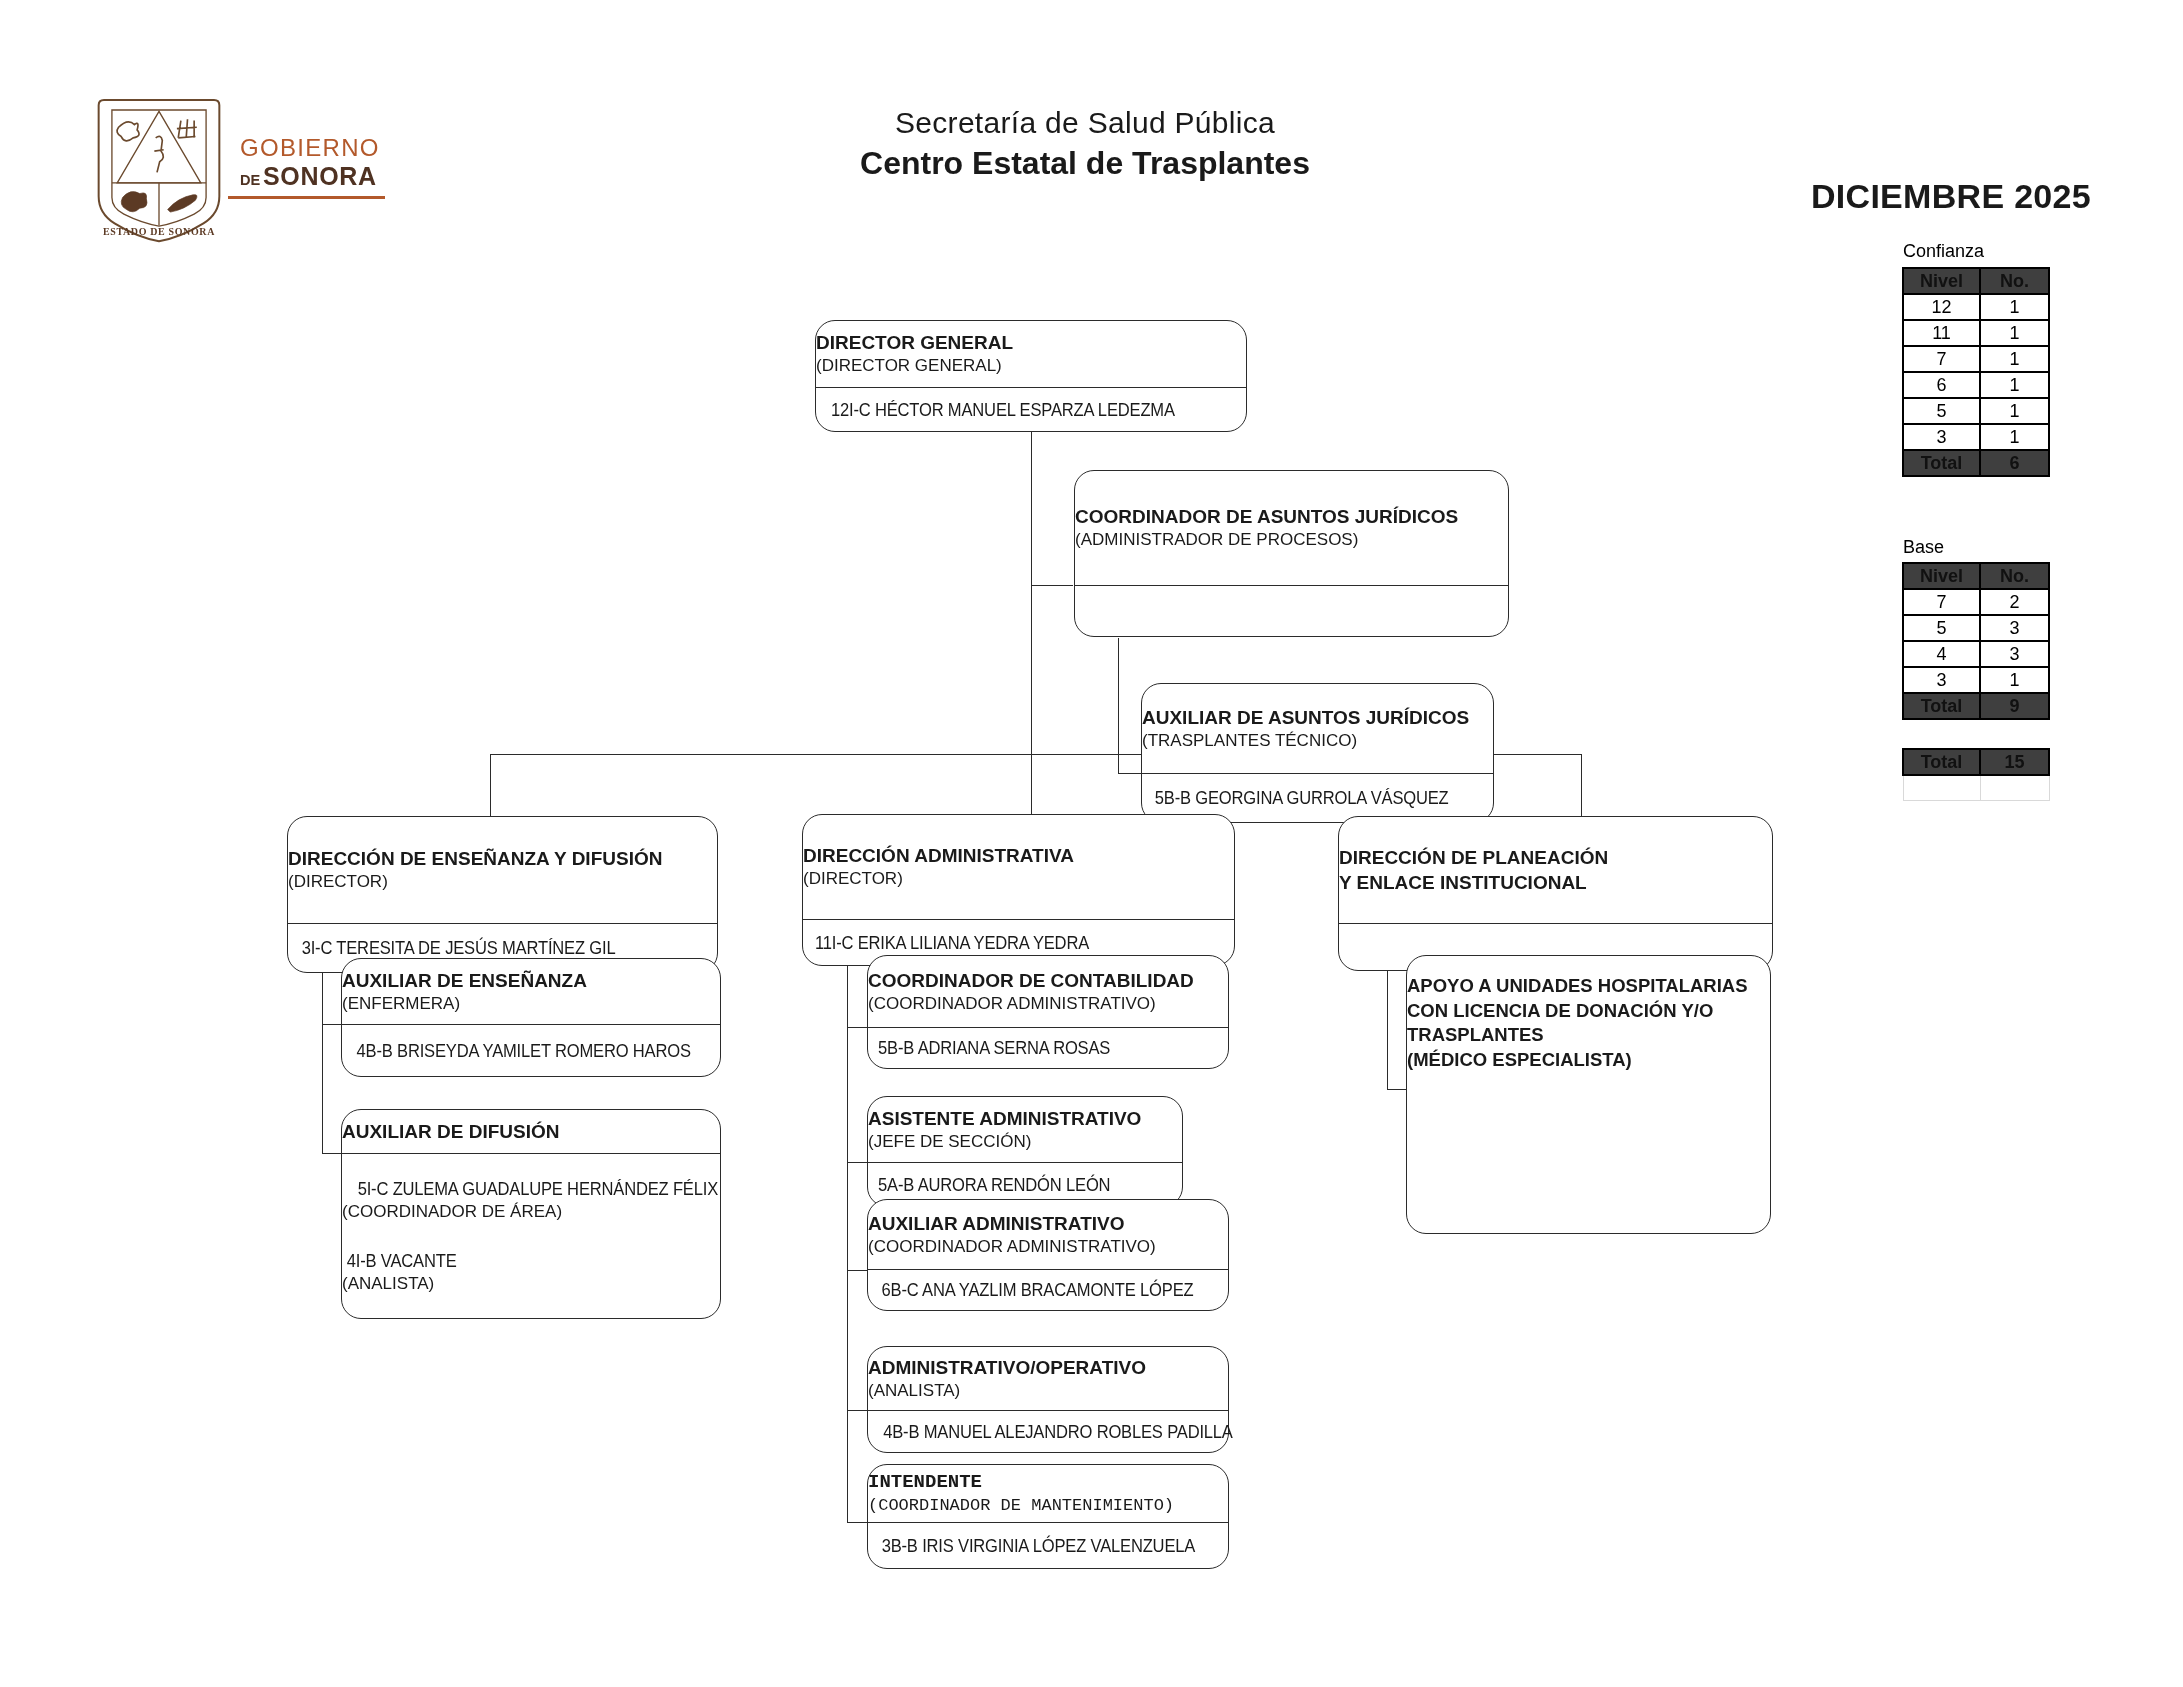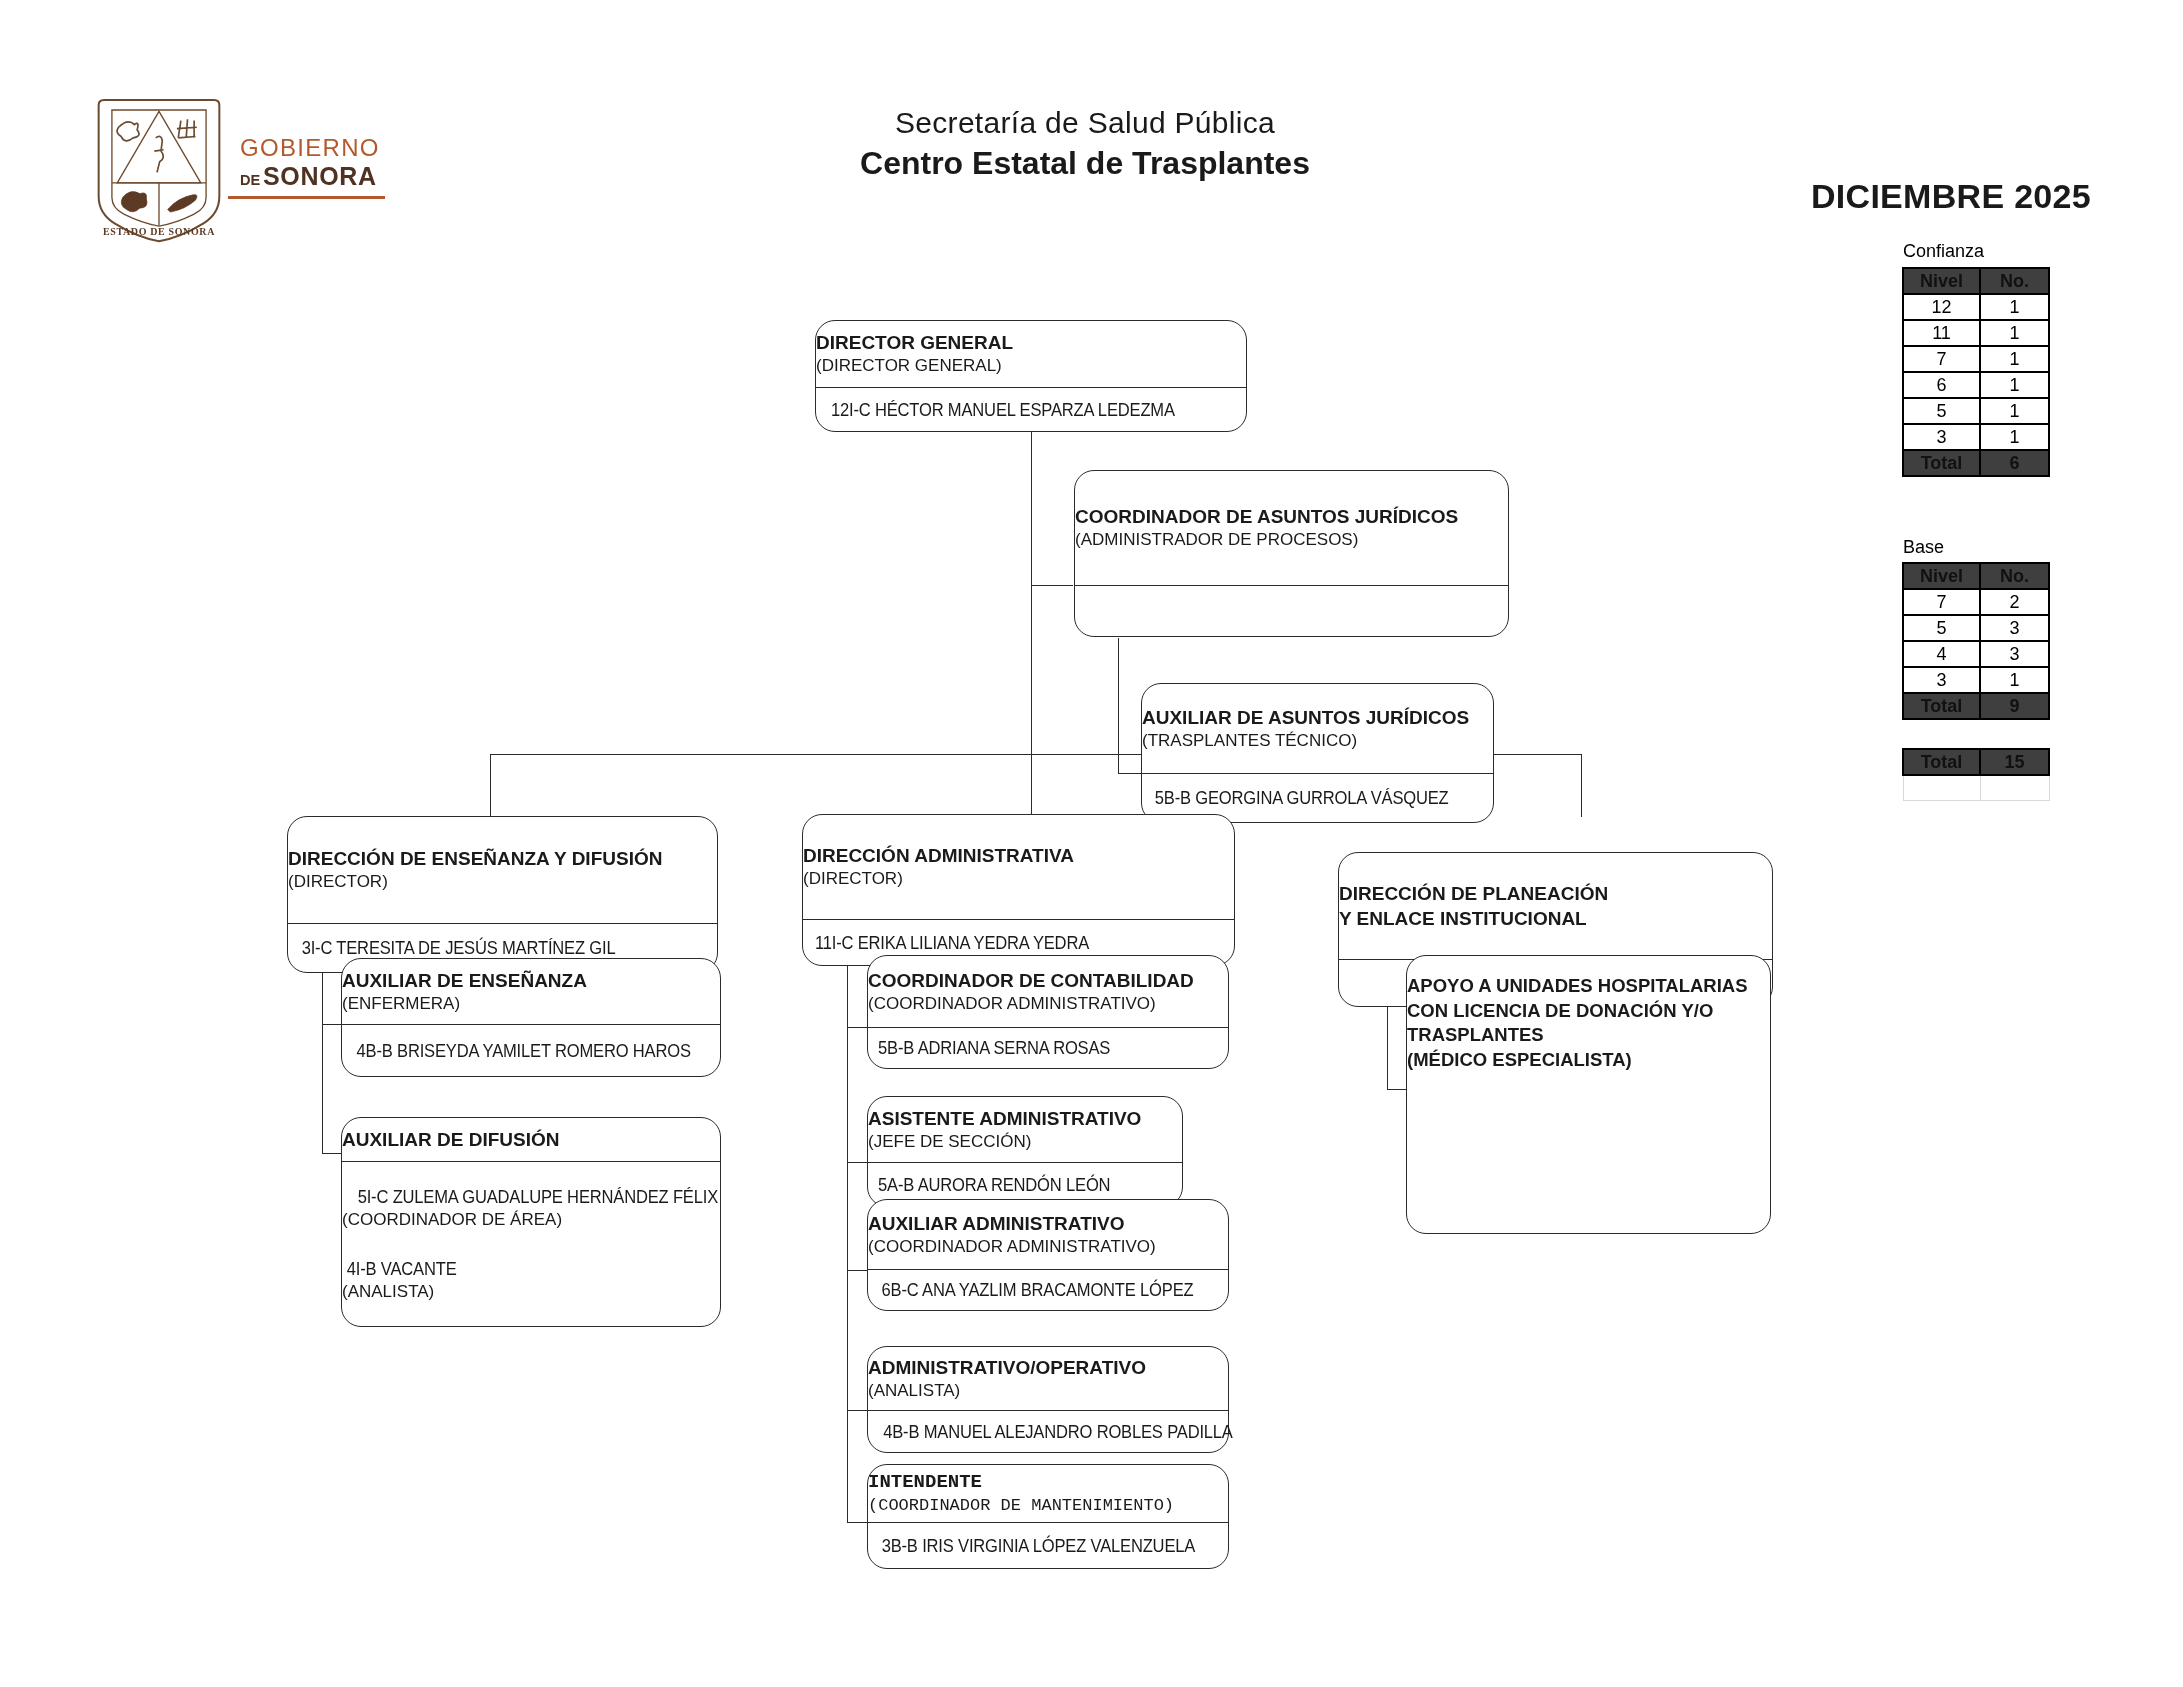--- a/index.html
+++ b/index.html
@@ -144,41 +144,41 @@
   <div class="box" style="left:802px;top:814px;width:433px;height:152px;">
     <div class="sec top" style="height:104px;">
       <div class="t">DIRECCIÓN ADMINISTRATIVA</div>
       <div class="s">(DIRECTOR)</div>
     </div>
     <div class="sec bottom">
       <div class="n">11I-C ERIKA LILIANA YEDRA YEDRA</div>
     </div>
   </div>
 
-  <div class="box" style="left:1338px;top:852px;width:435px;height:155px;">
+  <div class="box" style="left:1338px;top:816px;width:435px;height:155px;">
     <div class="sec top" style="height:106px;">
       <div class="t">DIRECCIÓN DE PLANEACIÓN</div>
       <div class="t">Y ENLACE INSTITUCIONAL</div>
     </div>
     <div class="sec bottom">
       <div class="n"></div>
     </div>
   </div>
 
   <div class="box" style="left:341px;top:958px;width:380px;height:119px;">
     <div class="sec top" style="height:65px;">
       <div class="t">AUXILIAR DE ENSEÑANZA</div>
       <div class="s">(ENFERMERA)</div>
     </div>
     <div class="sec bottom">
       <div class="n">4B-B BRISEYDA YAMILET ROMERO HAROS</div>
     </div>
   </div>
 
-  <div class="box" style="left:341px;top:1109px;width:380px;height:210px;margin-top:8px;">
+  <div class="box" style="left:341px;top:1109px;width:380px;height:210px;">
     <div class="sec top" style="height:43px;">
       <div class="t">AUXILIAR DE DIFUSIÓN</div>
     </div>
     <div class="sec bottom">
       <div class="n">5I-C ZULEMA GUADALUPE HERNÁNDEZ FÉLIX</div>
       <div class="s">(COORDINADOR DE ÁREA)</div>
       <div class="gap"></div>
       <div class="n">4I-B  VACANTE</div>
       <div class="s">(ANALISTA)</div>
     </div>

